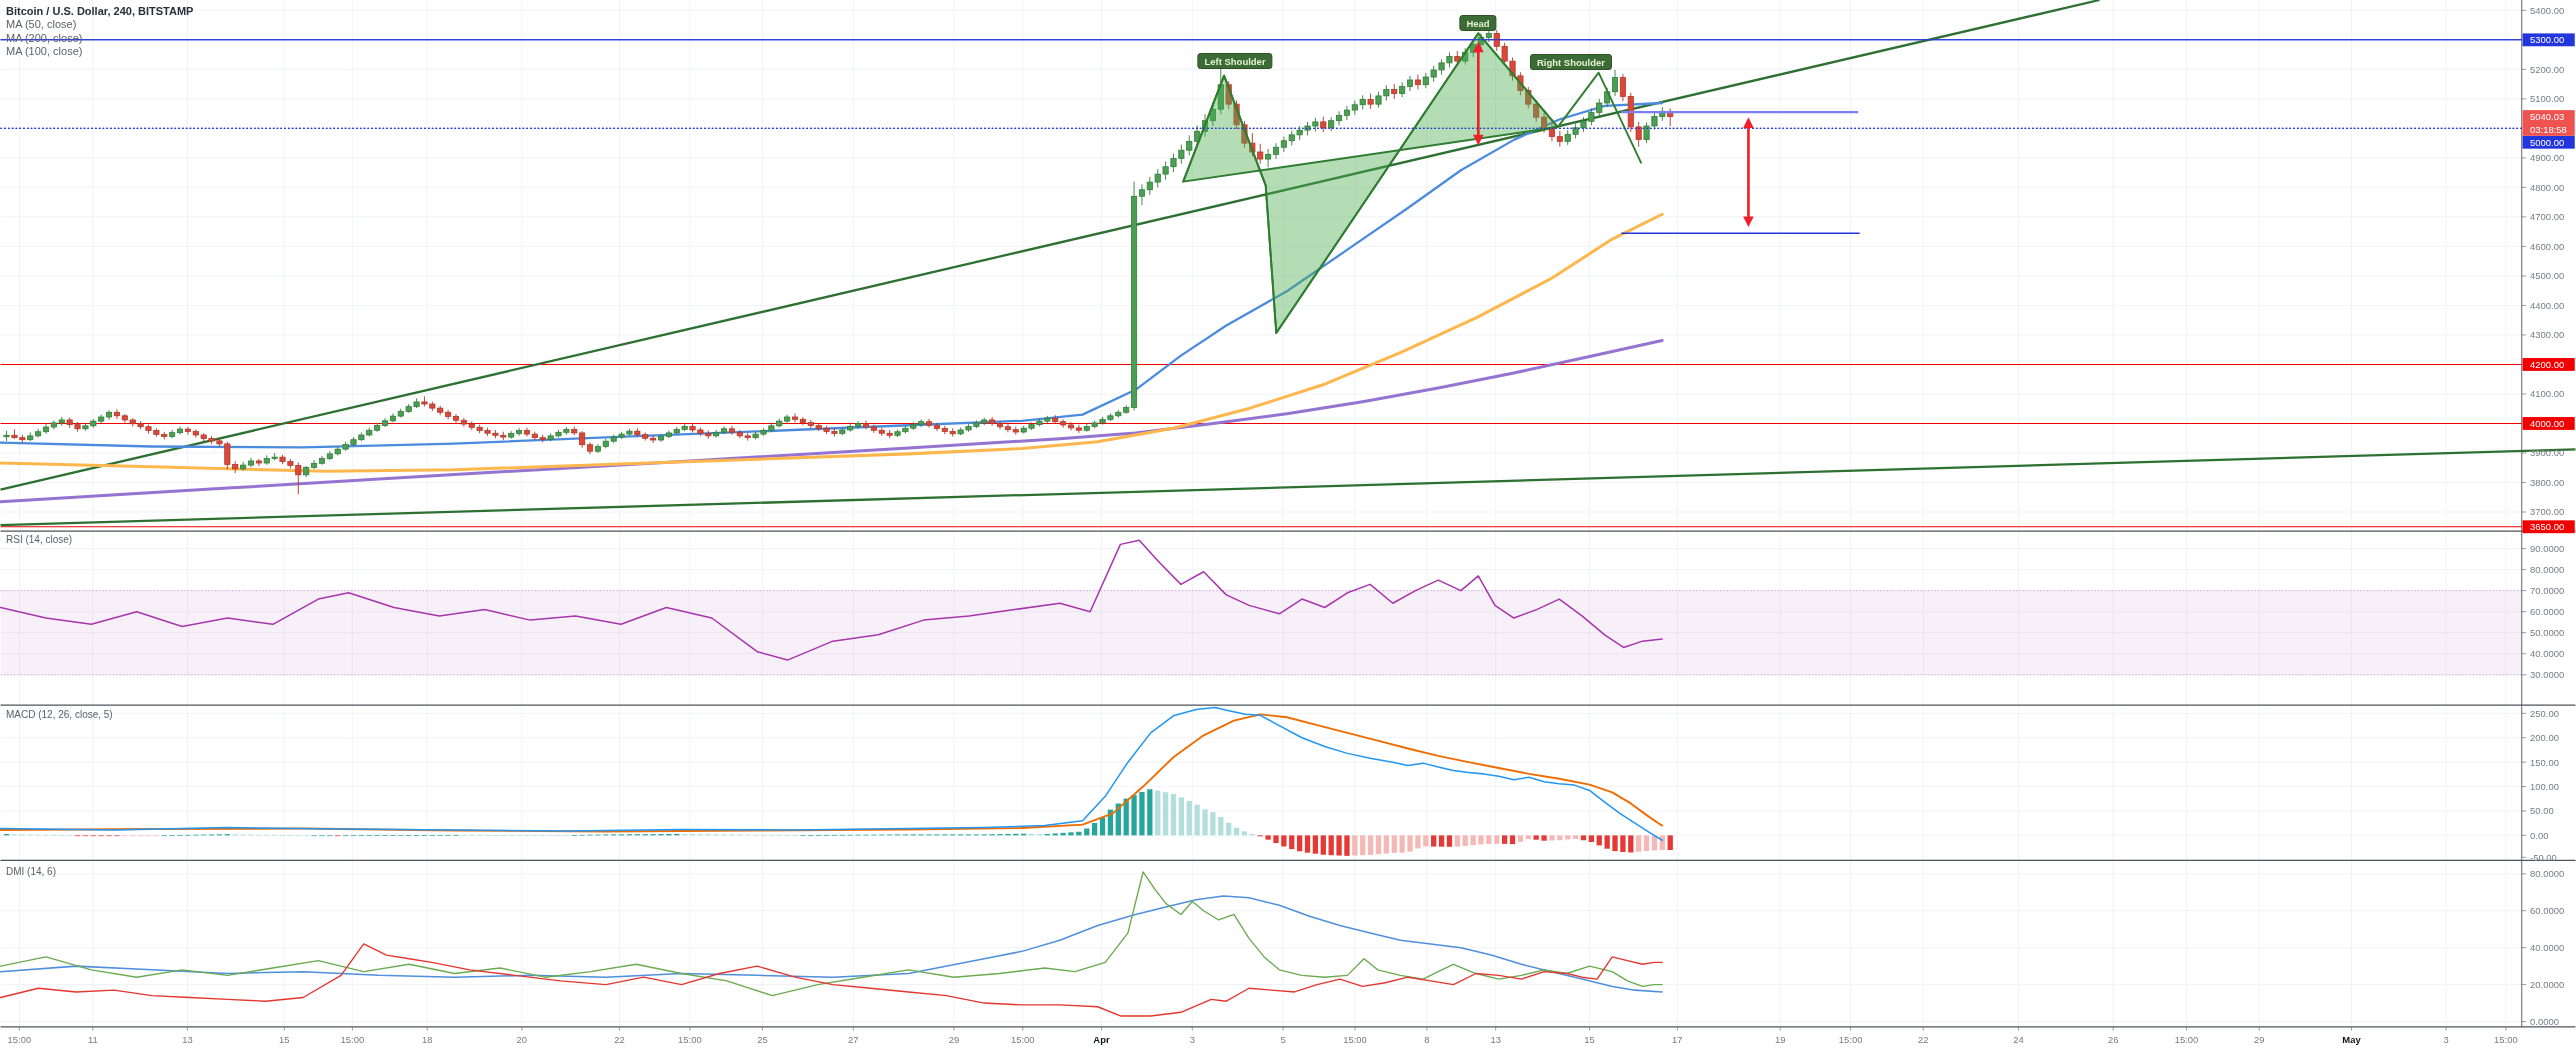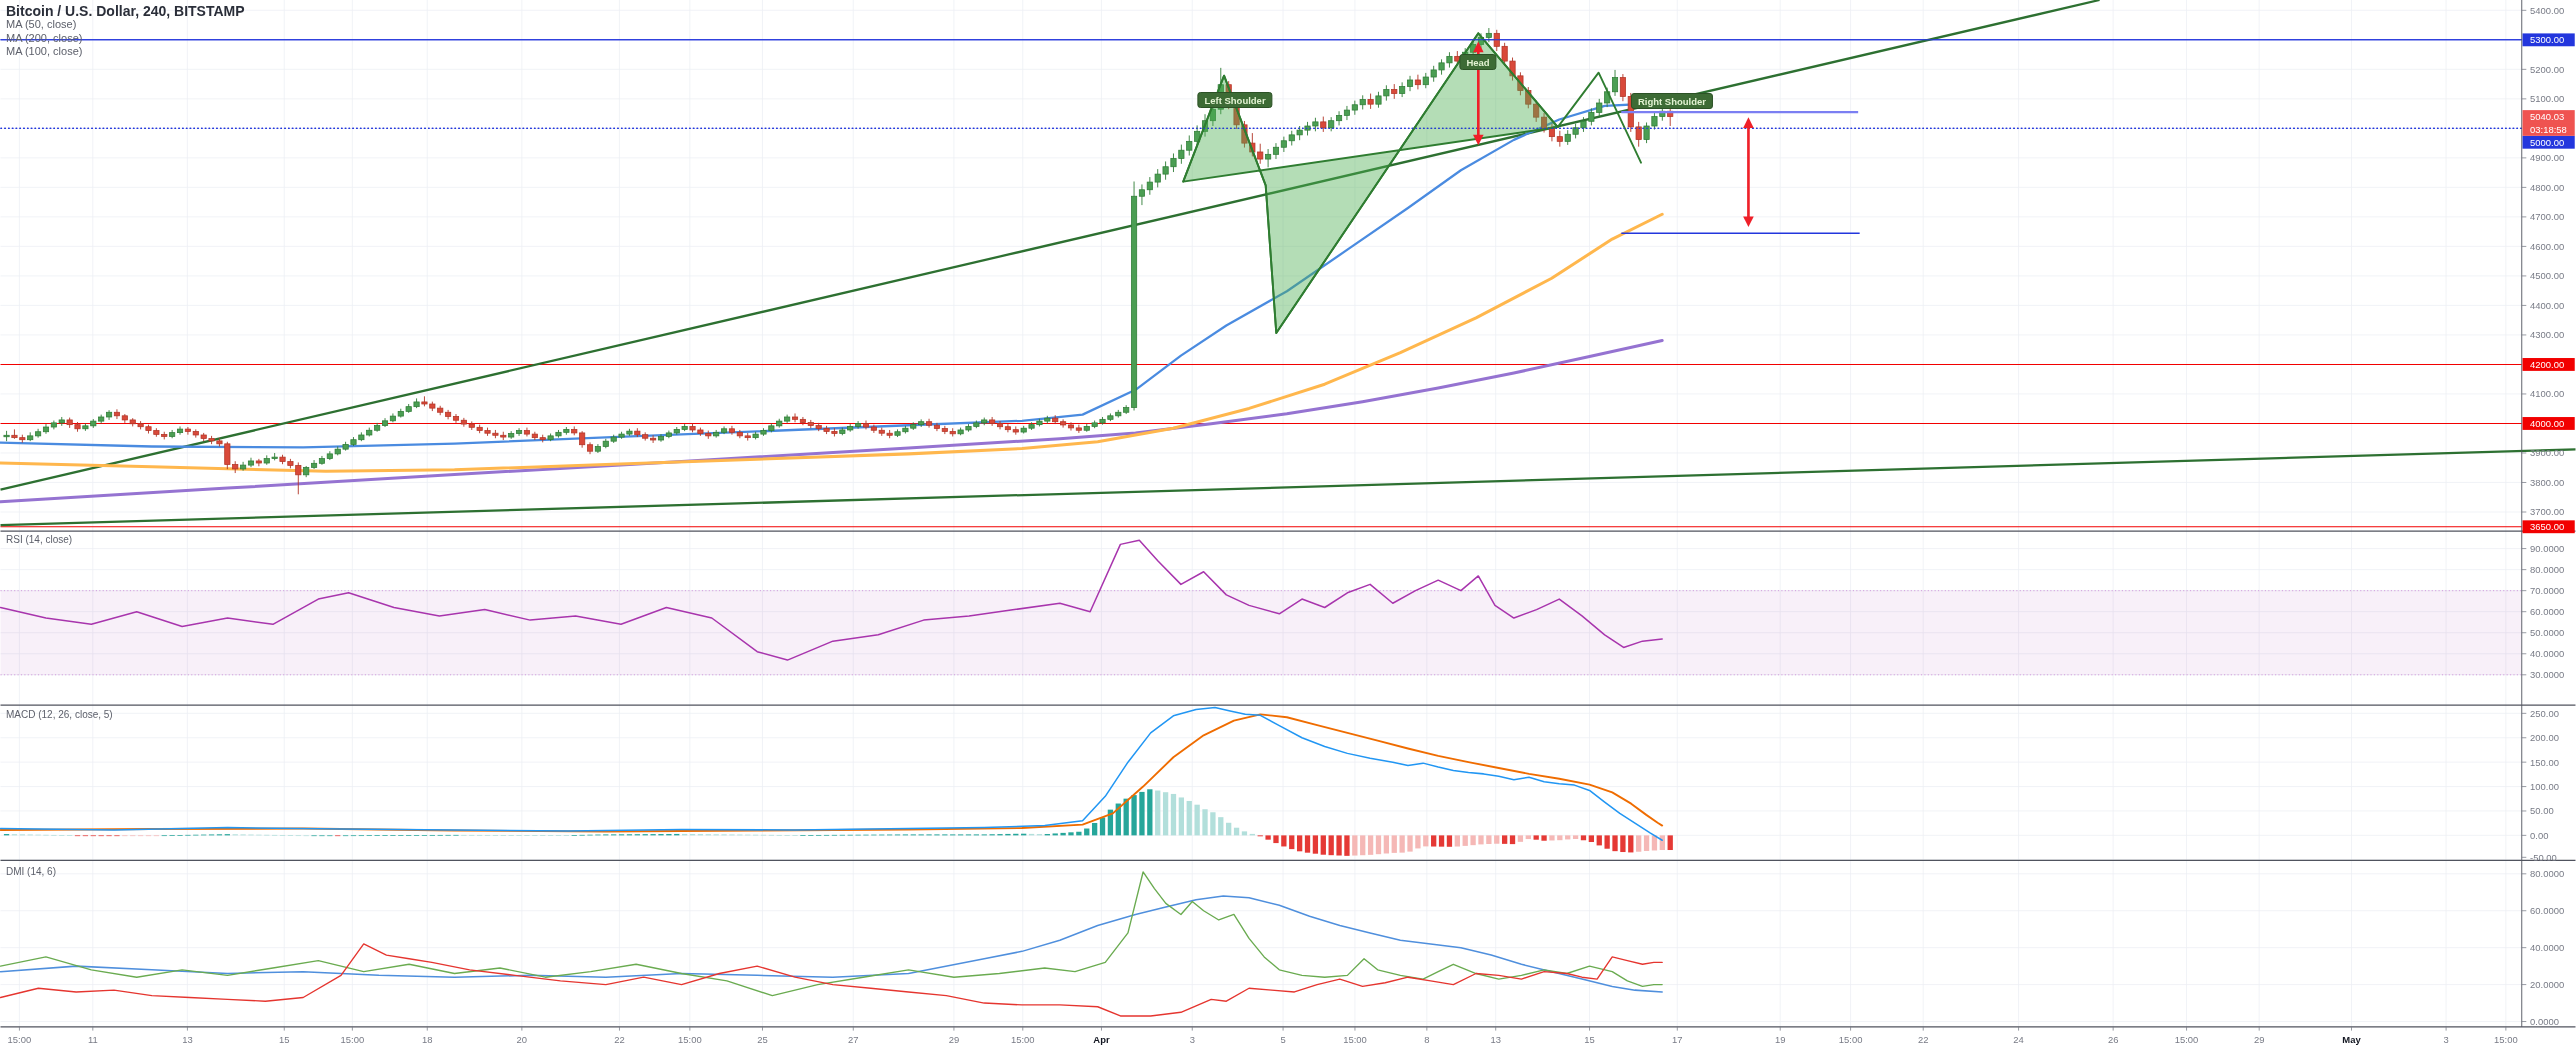--- a/index.html
+++ b/index.html
@@ -1,25 +1,25 @@
 <!DOCTYPE html>
 <html style="font-size:12px"><head>
 <meta charset="utf-8">
 <style>
   html,body{margin:0;padding:0;background:#fff;font-family:"Liberation Sans",sans-serif;}
   #stage{position:relative;width:2576px;height:1048px;background:#fff;overflow:hidden;}
   #chart-svg{position:absolute;left:0;top:0;}
   .overlay{position:absolute;z-index:5;}
   .legend{left:6px;top:4.5px;line-height:13.6px;}
-  .legend .title{font-size:14px;font-weight:bold;color:#2a2e39;}
+  .legend .title{font-size:11px;font-weight:bold;color:#2a2e39;}
   .legend .ma{font-size:11px;color:#5d606b;}
   .pane-label{font-size:10px;color:#5d606b;text-align:center;}
   .badge{position:absolute;transform:translate(-50%,-50%);background:#3d6b35;color:#e2f2d2;
          font-size:9.5px;font-weight:bold;padding:1.5px 6px;border-radius:3px;border:0.8px solid #2c5226;
-         white-space:nowrap;z-index:6;margin-top:39px;}
+         white-space:nowrap;z-index:6;}
 </style>
 </head>
 <body>
 
 <div id="stage">
   <svg id="chart-svg" width="2576" height="1048" viewBox="0 0 3403 1385">
       <rect x="0" y="0" width="3403" height="1385" fill="#ffffff"></rect>
       <g>
         <line x1="25" y1="0" x2="25" y2="1357" stroke="#edeff4" stroke-width="1"></line>
         <line x1="122" y1="0" x2="122" y2="1357" stroke="#edeff4" stroke-width="1"></line>
@@ -940,15 +940,15 @@
     <div class="ma">MA (200, close)</div>
     <div class="ma">MA (100, close)</div>
   </div>
 
   <div class="overlay pane-label" style="left:6px;top:534px;">RSI (14, close)</div>
   <div class="overlay pane-label" style="left:6px;top:709px;">MACD (12, 26, close, 5)</div>
   <div class="overlay pane-label" style="left:6px;top:866px;">DMI (14, 6)</div>
 
   <div class="badge" style="left:1235px;top:61px;">Left Shoulder</div>
   <div class="badge" style="left:1478px;top:23px;">Head</div>
-  <div class="badge" style="left:1672px;top:62px;">Right Shoulder</div>
+  <div class="badge" style="left:1571px;top:62px;">Right Shoulder</div>
 </div>
 
 
 </body></html>

